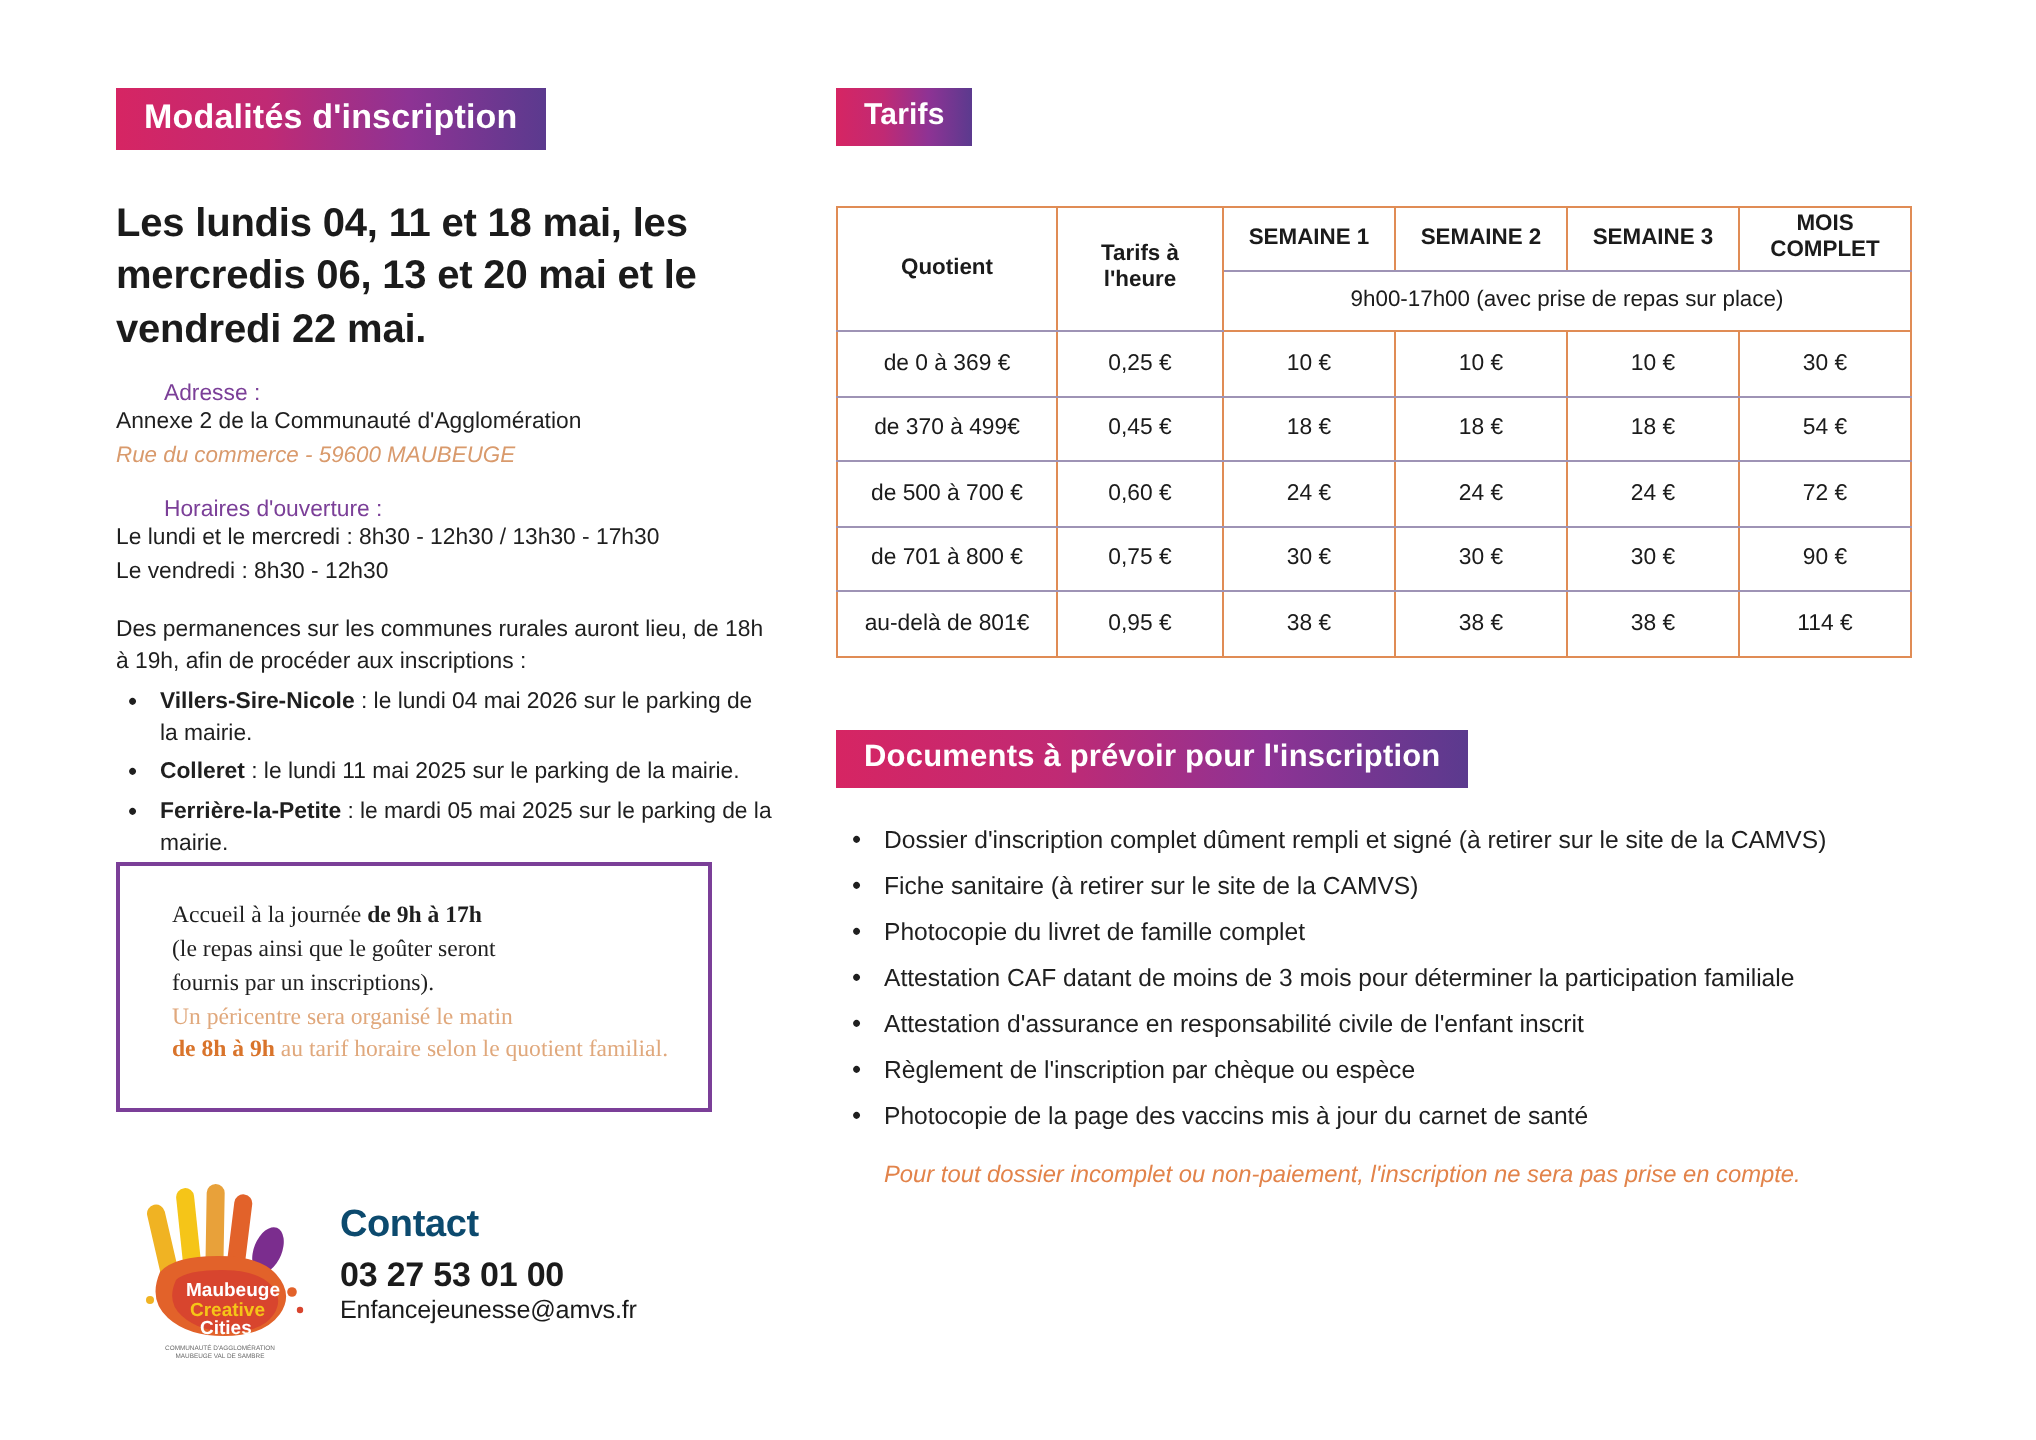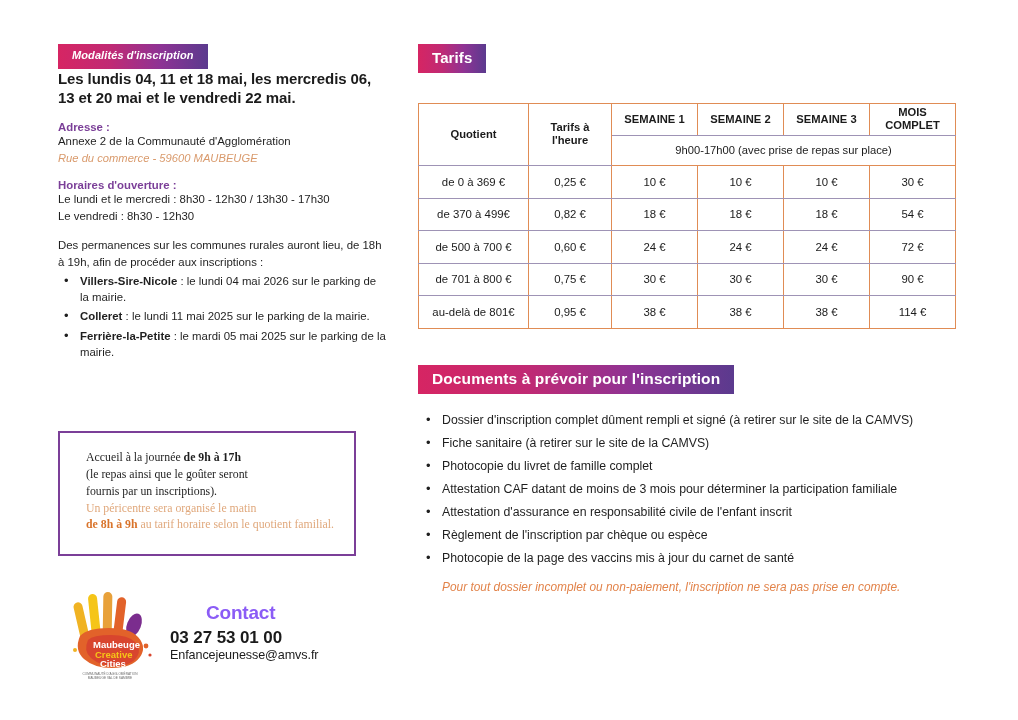--- a/index.html
+++ b/index.html
@@ -31,35 +31,37 @@
     white-space: nowrap;
   }
 
   
   .left-col {
     position: absolute;
     left: 58px;
     top: 44px;
     width: 330px;
   }
-  .badge-modalites { font-size: 11px; font-style: italic; }
+  .badge-modalites { font-size: 17px; }
 
   .headline {
-    font-size: 15px;
+    margin-top: 24px;
+    font-size: 20px;
     font-weight: bold;
     color: #1b1b1b;
     line-height: 1.32;
     letter-spacing: -.1px;
   }
 
   .sub-label {
     margin-top: 13px;
     font-size: 11.4px;
-    font-weight: bold;
+    font-weight: normal;
     color: #7b3f98;
+    margin-left: 24px;
   }
   .plain-line {
     font-size: 11.4px;
     color: #1f1f1f;
     line-height: 1.48;
   }
   .orange-italic {
     font-size: 11.2px;
     font-style: italic;
     color: #d99a6c;
@@ -126,23 +128,22 @@
   }
   .contact-wrap {
     position: absolute;
     left: 170px;
     top: 602px;
     width: 230px;
   }
   .contact-title {
     font-size: 19px;
     font-weight: bold;
-    color: #8b5cf6;
+    color: #0c4a6e;
     letter-spacing: -.2px;
-    margin-left: 36px;
   }
   .contact-phone {
     margin-top: 4px;
     font-size: 17px;
     font-weight: bold;
     color: #1b1b1b;
     letter-spacing: -.1px;
   }
   .contact-mail {
     font-size: 12.6px;
@@ -344,21 +345,21 @@
         <tr>
           <td>de 0 à 369 €</td>
           <td>0,25 €</td>
           <td>10 €</td>
           <td>10 €</td>
           <td>10 €</td>
           <td>30 €</td>
         </tr>
         <tr>
           <td>de 370 à 499€</td>
-          <td>0,82 €</td>
+          <td>0,45 €</td>
           <td>18 €</td>
           <td>18 €</td>
           <td>18 €</td>
           <td>54 €</td>
         </tr>
         <tr>
           <td>de 500 à 700 €</td>
           <td>0,60 €</td>
           <td>24 €</td>
           <td>24 €</td>

